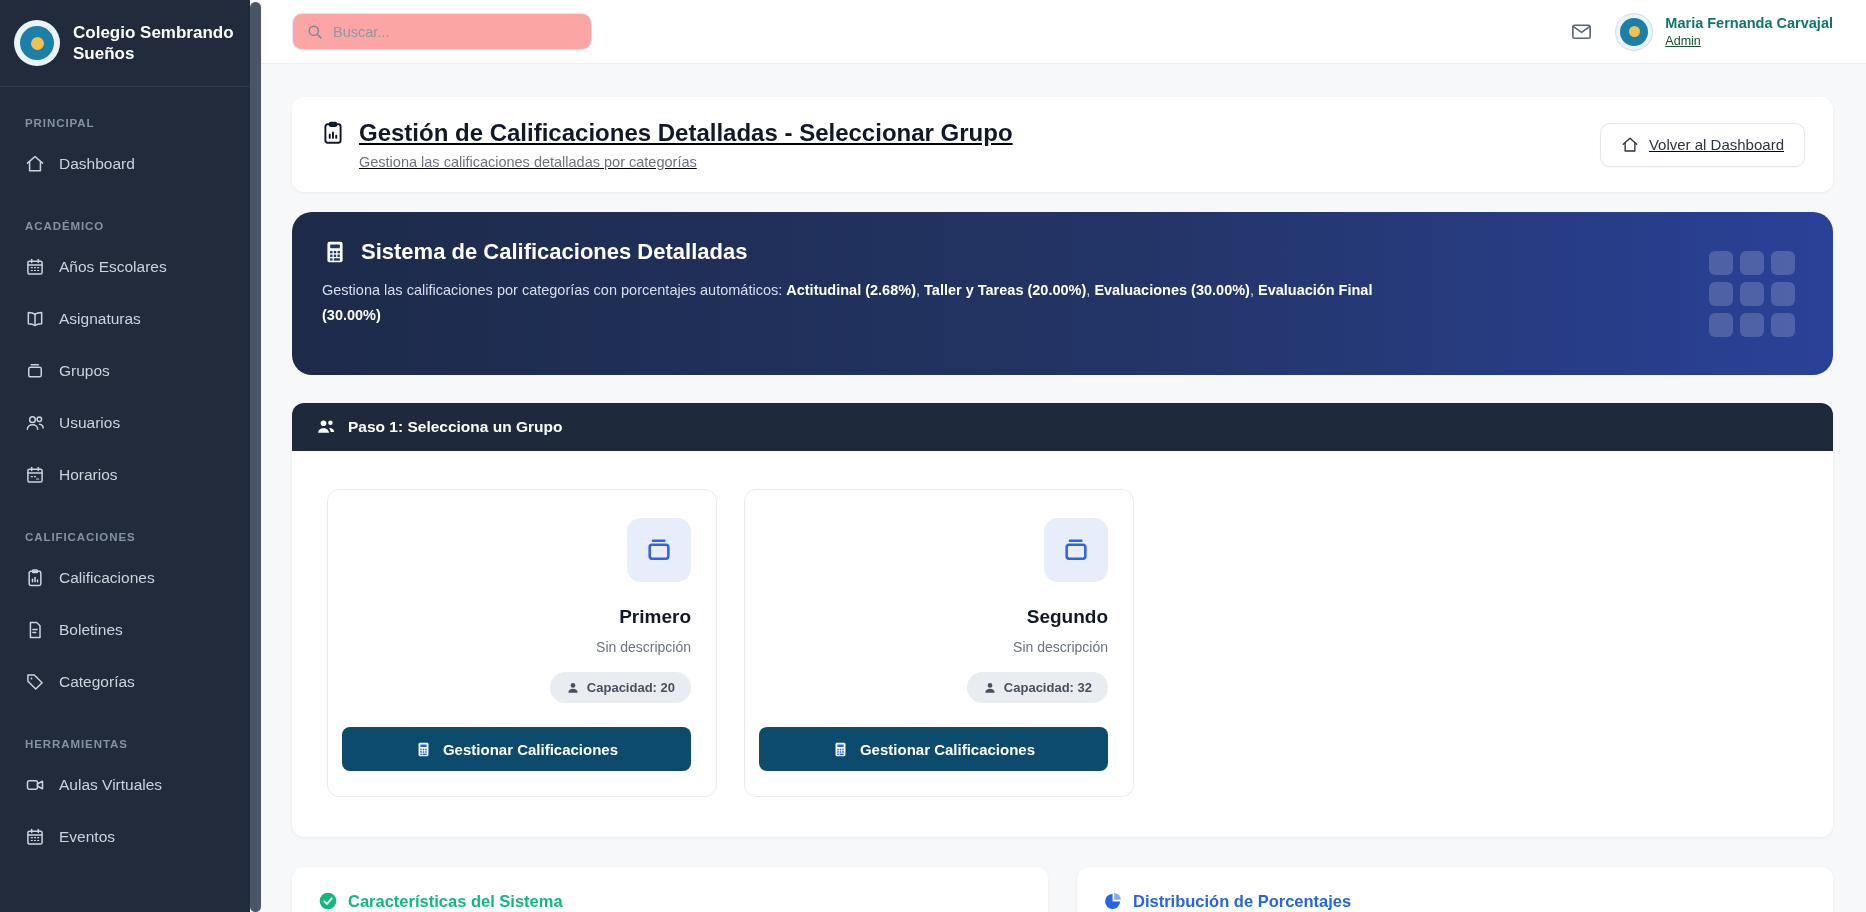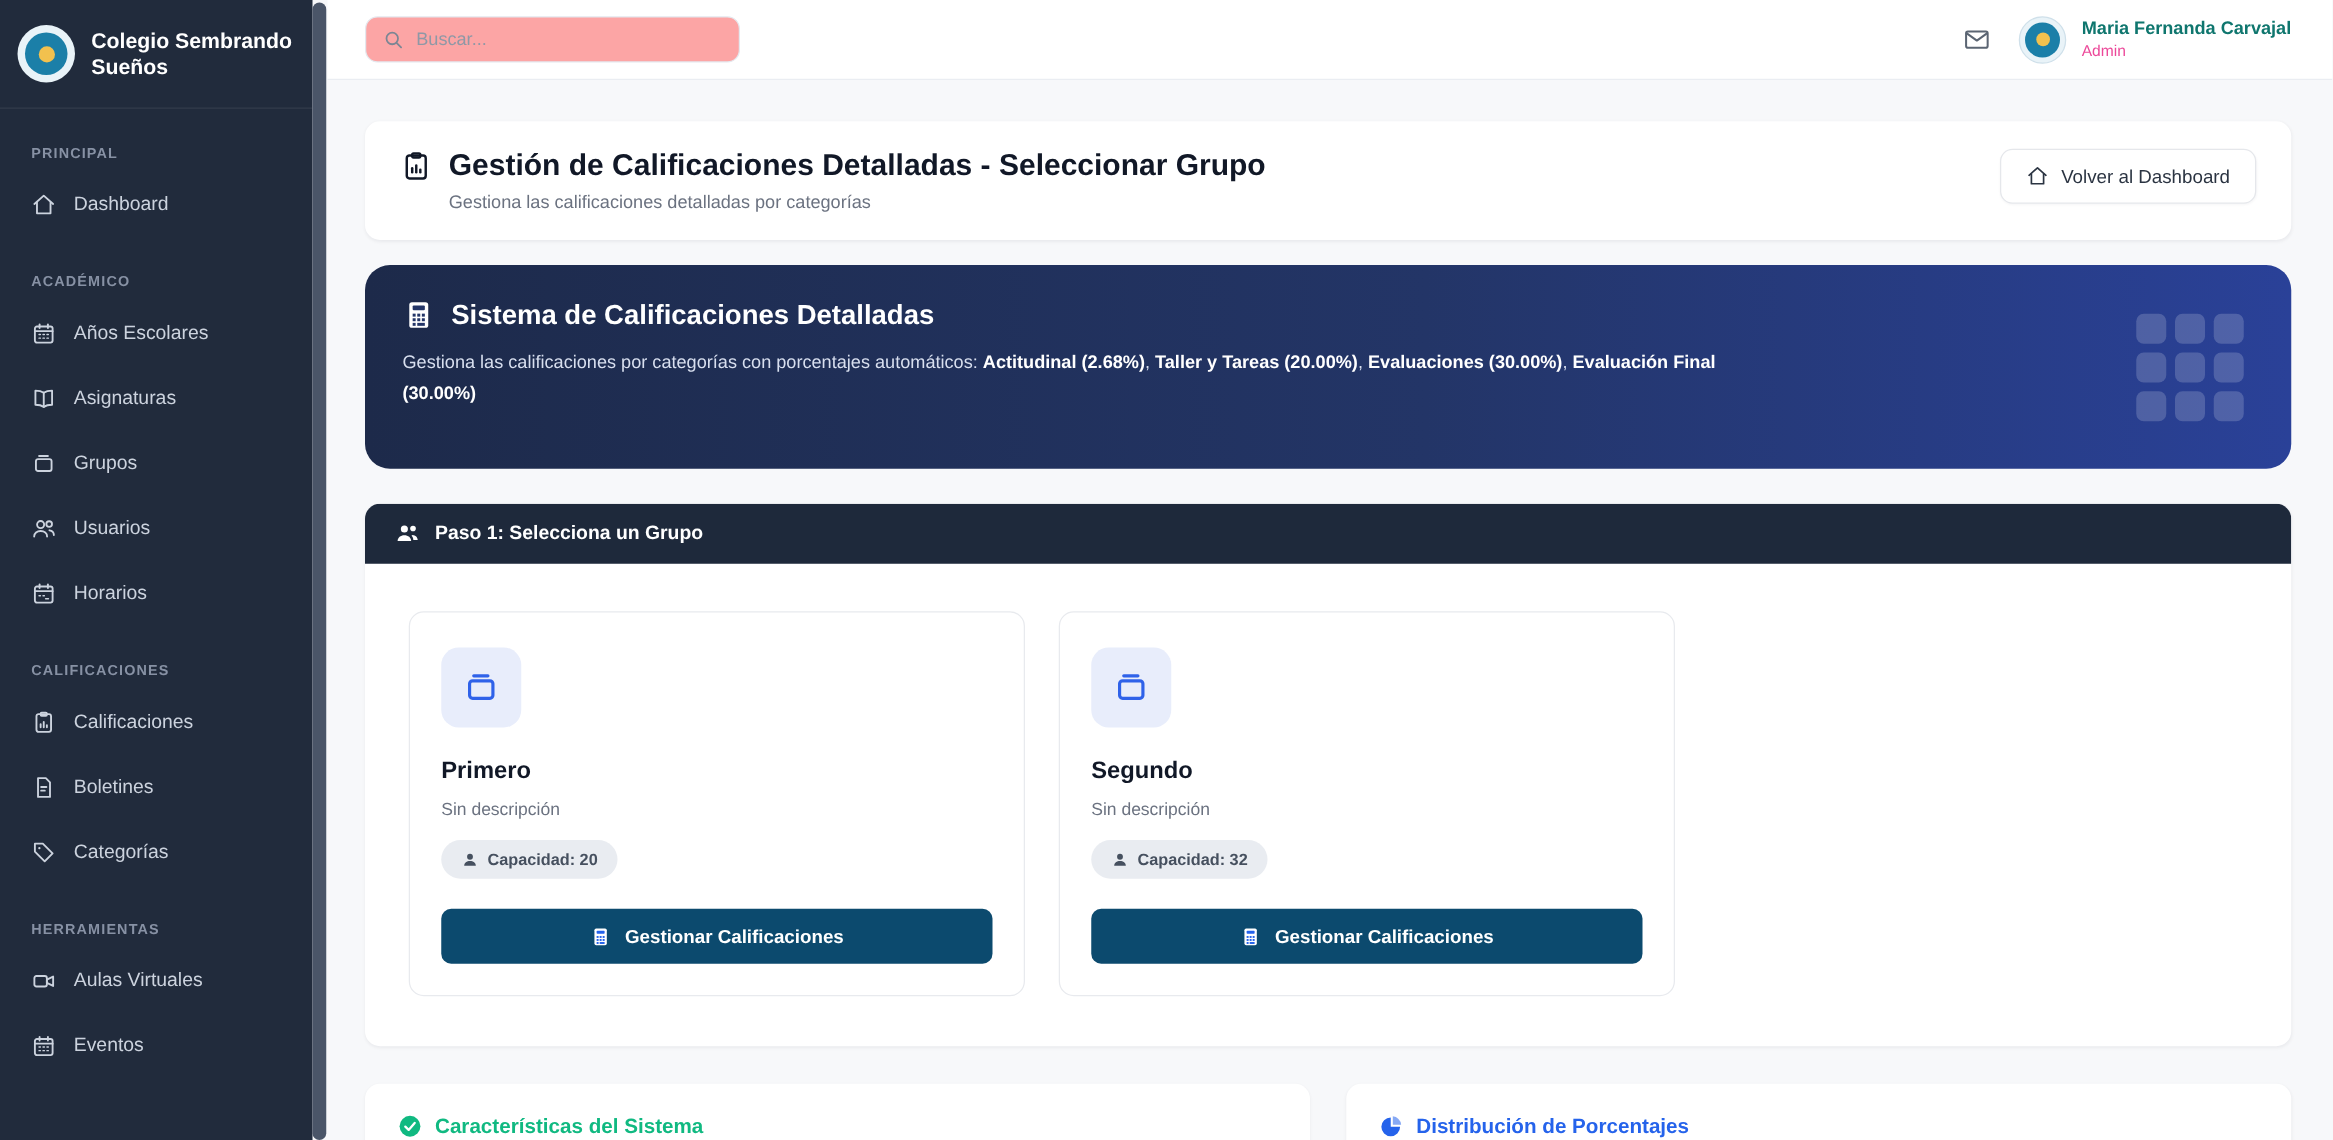--- a/index.html
+++ b/index.html
@@ -28,27 +28,27 @@
   .searchbox input { border:none; outline:none; flex:1; font-size:14.5px; font-family:"Liberation Sans",sans-serif; color:#333; background:transparent; }
   .searchbox input::placeholder { color:#8f98a6; }
   .topbar-right { margin-left:auto; display:flex; align-items:center; gap:22px; }
   .mail-btn { color:#5b6573; display:grid; place-items:center; cursor:pointer; }
   .mail-btn svg { width:23px; height:23px; }
   .userchip { display:flex; align-items:center; gap:12px; cursor:pointer; }
   .avatar { width:38px; height:38px; border-radius:50%; background:#e9f3f8; display:grid; place-items:center; border:1px solid #cfe0ea; }
   .avatar .inner { width:28px; height:28px; border-radius:50%; background:#1b7fa8; display:grid; place-items:center; }
   .avatar .core { width:11px; height:11px; border-radius:50%; background:#f2c14e; }
   .user-name { font-size:14.5px; font-weight:bold; color:#0f766e; line-height:1.2; }
-  .user-role { font-size:12.5px; color:#ec4899; margin-top:2px; }
+  .user-role { font-size:12.5px; color:#14532d; margin-top:2px;text-decoration:underline; }
 
   
   .main { position:absolute; left:262px; top:64px; width:1604px; height:848px; padding:33px 33px 0 30px; overflow:hidden; }
   .card { background:#fff; border-radius:12px; box-shadow:0 1px 3px rgba(16,24,40,.06); }
 
-  .page-head { display:flex; align-items:flex-start; justify-content:space-between; padding:22px 28px; margin-bottom:20px; }
+  .page-head { display:flex; align-items:center; justify-content:space-between; padding:22px 28px; margin-bottom:20px;text-decoration:underline; }
   .page-title-row { display:flex; align-items:center; gap:13px; }
   .page-title-row svg { width:26px; height:26px; color:#111827; }
   .page-title { font-size:24px; font-weight:bold; color:#111827; }
   .page-subtitle { font-size:14.5px; color:#6b7280; margin-top:7px; margin-left:39px; }
   .back-btn { display:flex; align-items:center; gap:10px; padding:12px 20px; border:1px solid #e5e7eb; border-radius:10px;
     background:#fff; font-size:15px; color:#2b3442; cursor:pointer; box-shadow:0 1px 2px rgba(16,24,40,.04); font-family:"Liberation Sans",sans-serif; }
   .back-btn svg { width:18px; height:18px; }
 
   .banner { position:relative; border-radius:20px; padding:27px 30px; margin-bottom:28px; color:#fff;
     background:linear-gradient(90deg,#1d2a4a 0%,#233567 55%,#2a4198 100%); min-height:163px; }
@@ -59,22 +59,22 @@
   .banner-desc b { color:#ffffff; }
   .banner-grid { position:absolute; right:38px; top:50%; transform:translateY(-50%);
     display:grid; grid-template-columns:repeat(3,24px); grid-auto-rows:24px; gap:7px; }
   .banner-grid span { background:rgba(255,255,255,.18); border-radius:6px; }
 
   .paso-card { border-radius:12px; overflow:hidden; margin-bottom:30px; background:#fff; box-shadow:0 1px 3px rgba(16,24,40,.06); }
   .paso-head { background:#1e293b; color:#fff; display:flex; align-items:center; gap:12px; padding:14px 24px; font-size:15.5px; font-weight:bold; }
   .paso-head svg { width:20px; height:20px; }
   .paso-body { padding:38px 35px 40px 35px; display:flex; gap:27px; }
 
-  .group-card { width:493px; border:1px solid #e8eaee; border-radius:12px; padding:28px 25px 25px 25px;
-    display:flex; flex-direction:column; align-items:flex-start; background:#fff; }
+  .group-card { width:390px; border:1px solid #e8eaee; border-radius:12px; padding:28px 25px 25px 14px;
+    display:flex; flex-direction:column; align-items:flex-end; background:#fff; }
   .group-tile { width:64px; height:64px; border-radius:14px; background:#e8edfb; display:grid; place-items:center; }
   .group-tile svg { width:32px; height:32px; color:#2f62e9; }
   .group-name { font-size:19px; font-weight:bold; color:#111827; margin-top:24px; }
   .group-desc { font-size:14px; color:#6b7280; margin-top:11px; }
   .cap-badge { margin-top:17px; display:flex; align-items:center; gap:7px; background:#e9ecf1; border-radius:999px;
     padding:8px 16px; font-size:13px; font-weight:bold; color:#46505f; }
   .cap-badge svg { width:14px; height:14px; }
   .manage-btn { margin-top:24px; width:100%; height:44px; background:#0c4a6e; border:none; border-radius:8px; color:#fff;
     font-size:15px; font-weight:bold; display:flex; align-items:center; justify-content:center; gap:11px; cursor:pointer; font-family:"Liberation Sans",sans-serif; }
   .manage-btn svg { width:17px; height:17px; }

